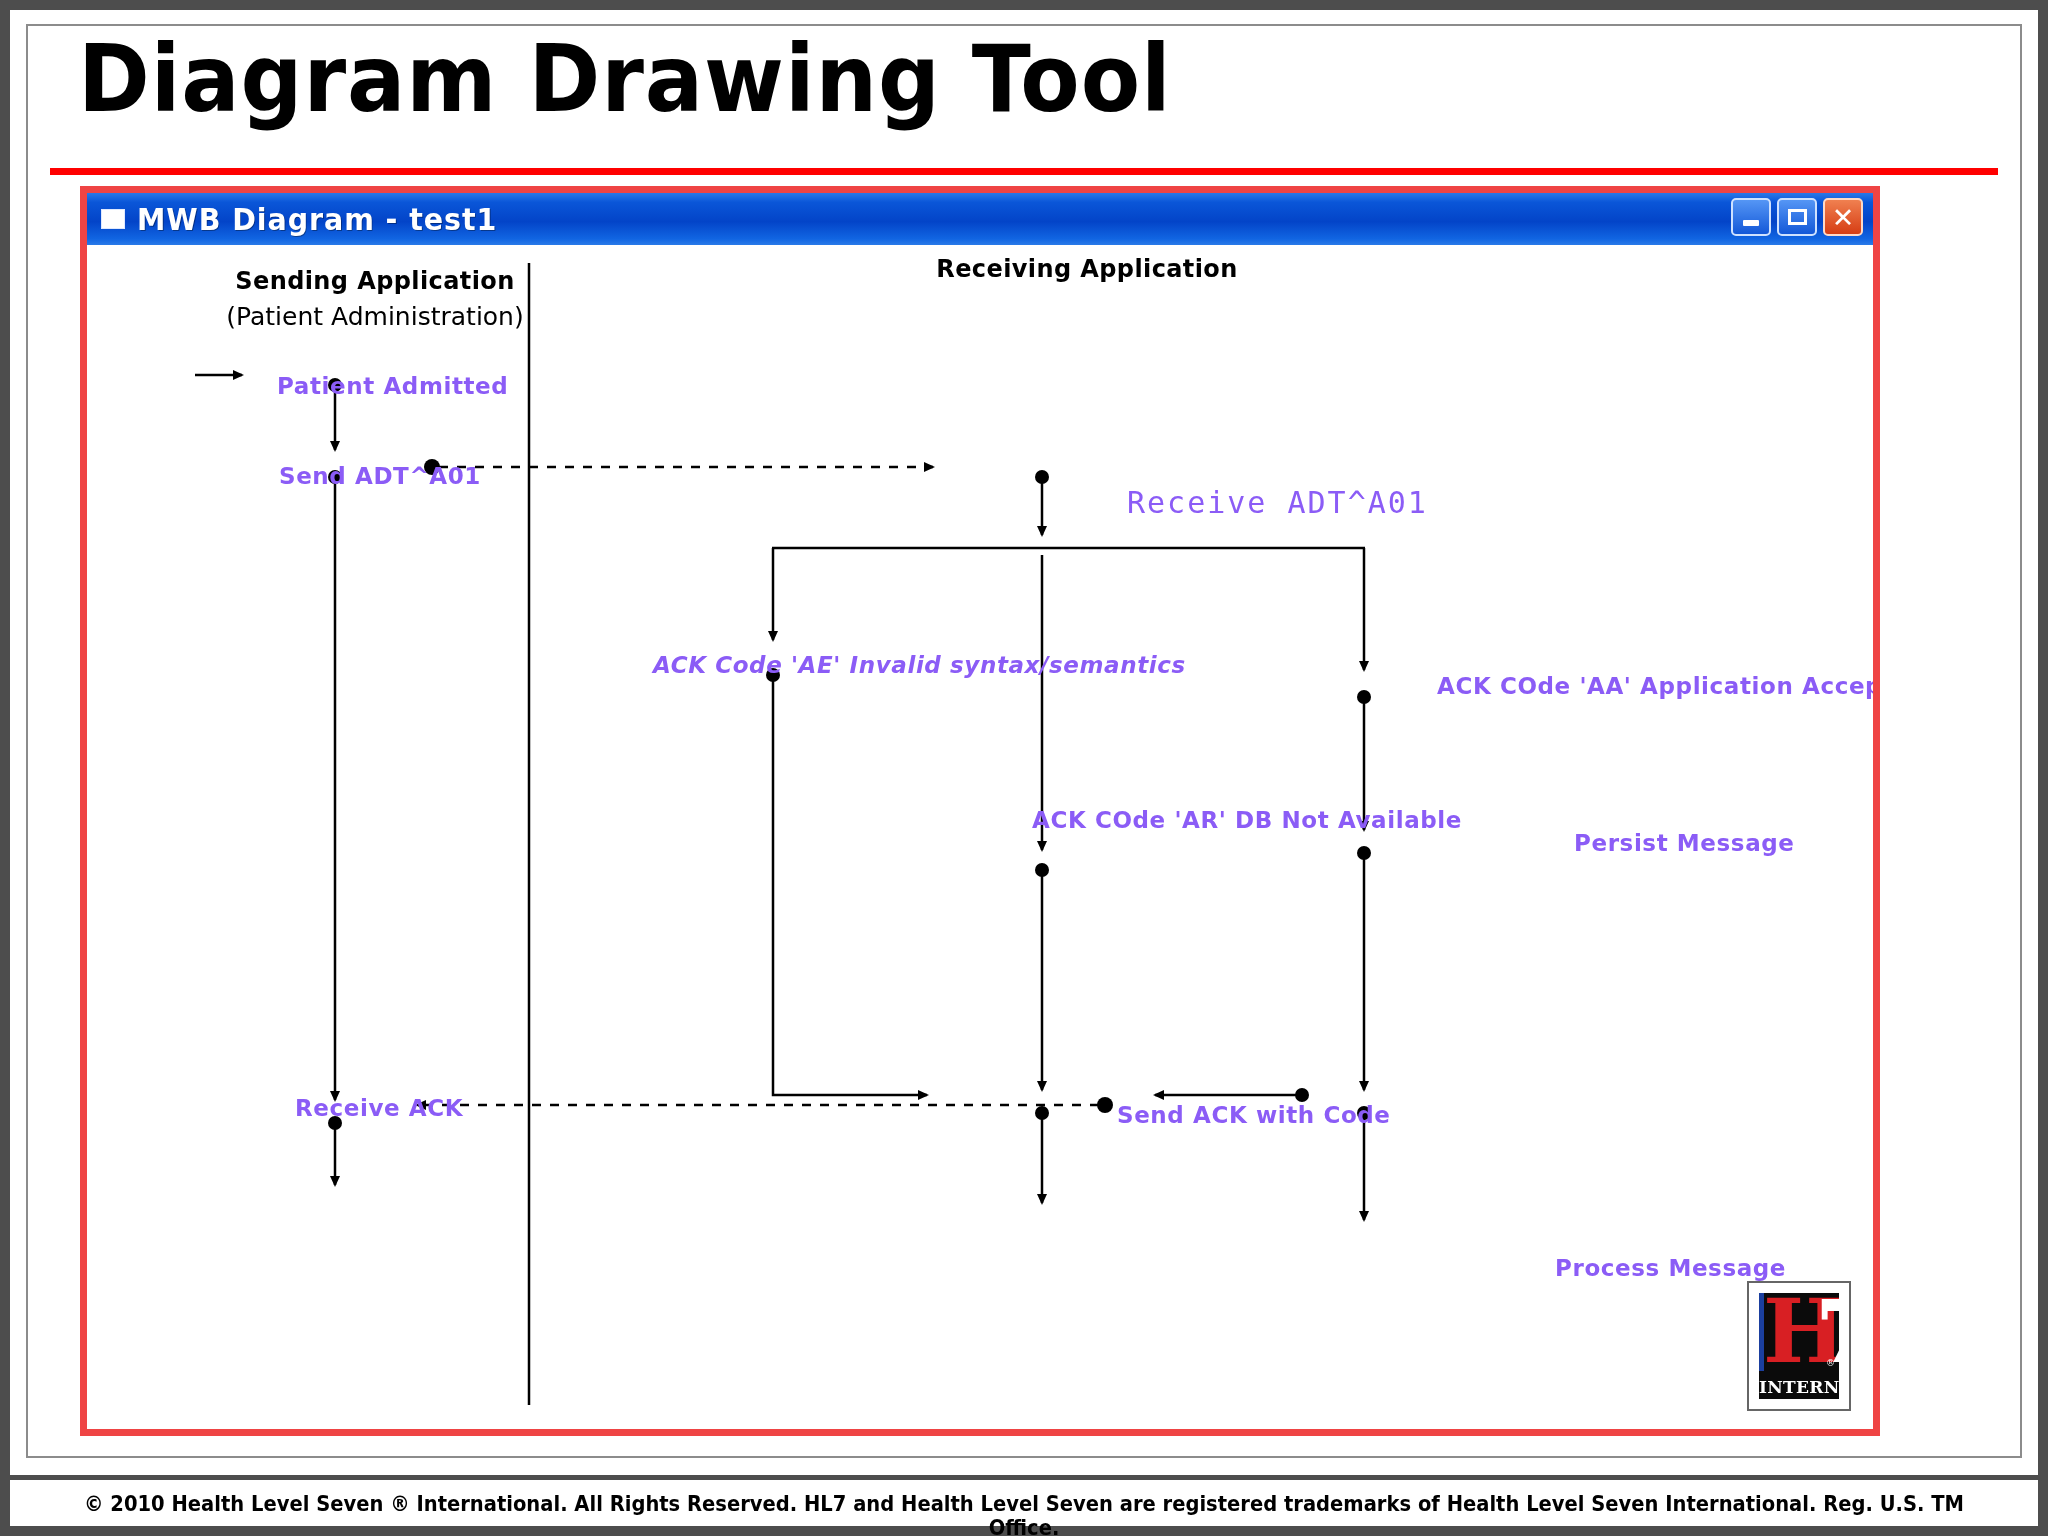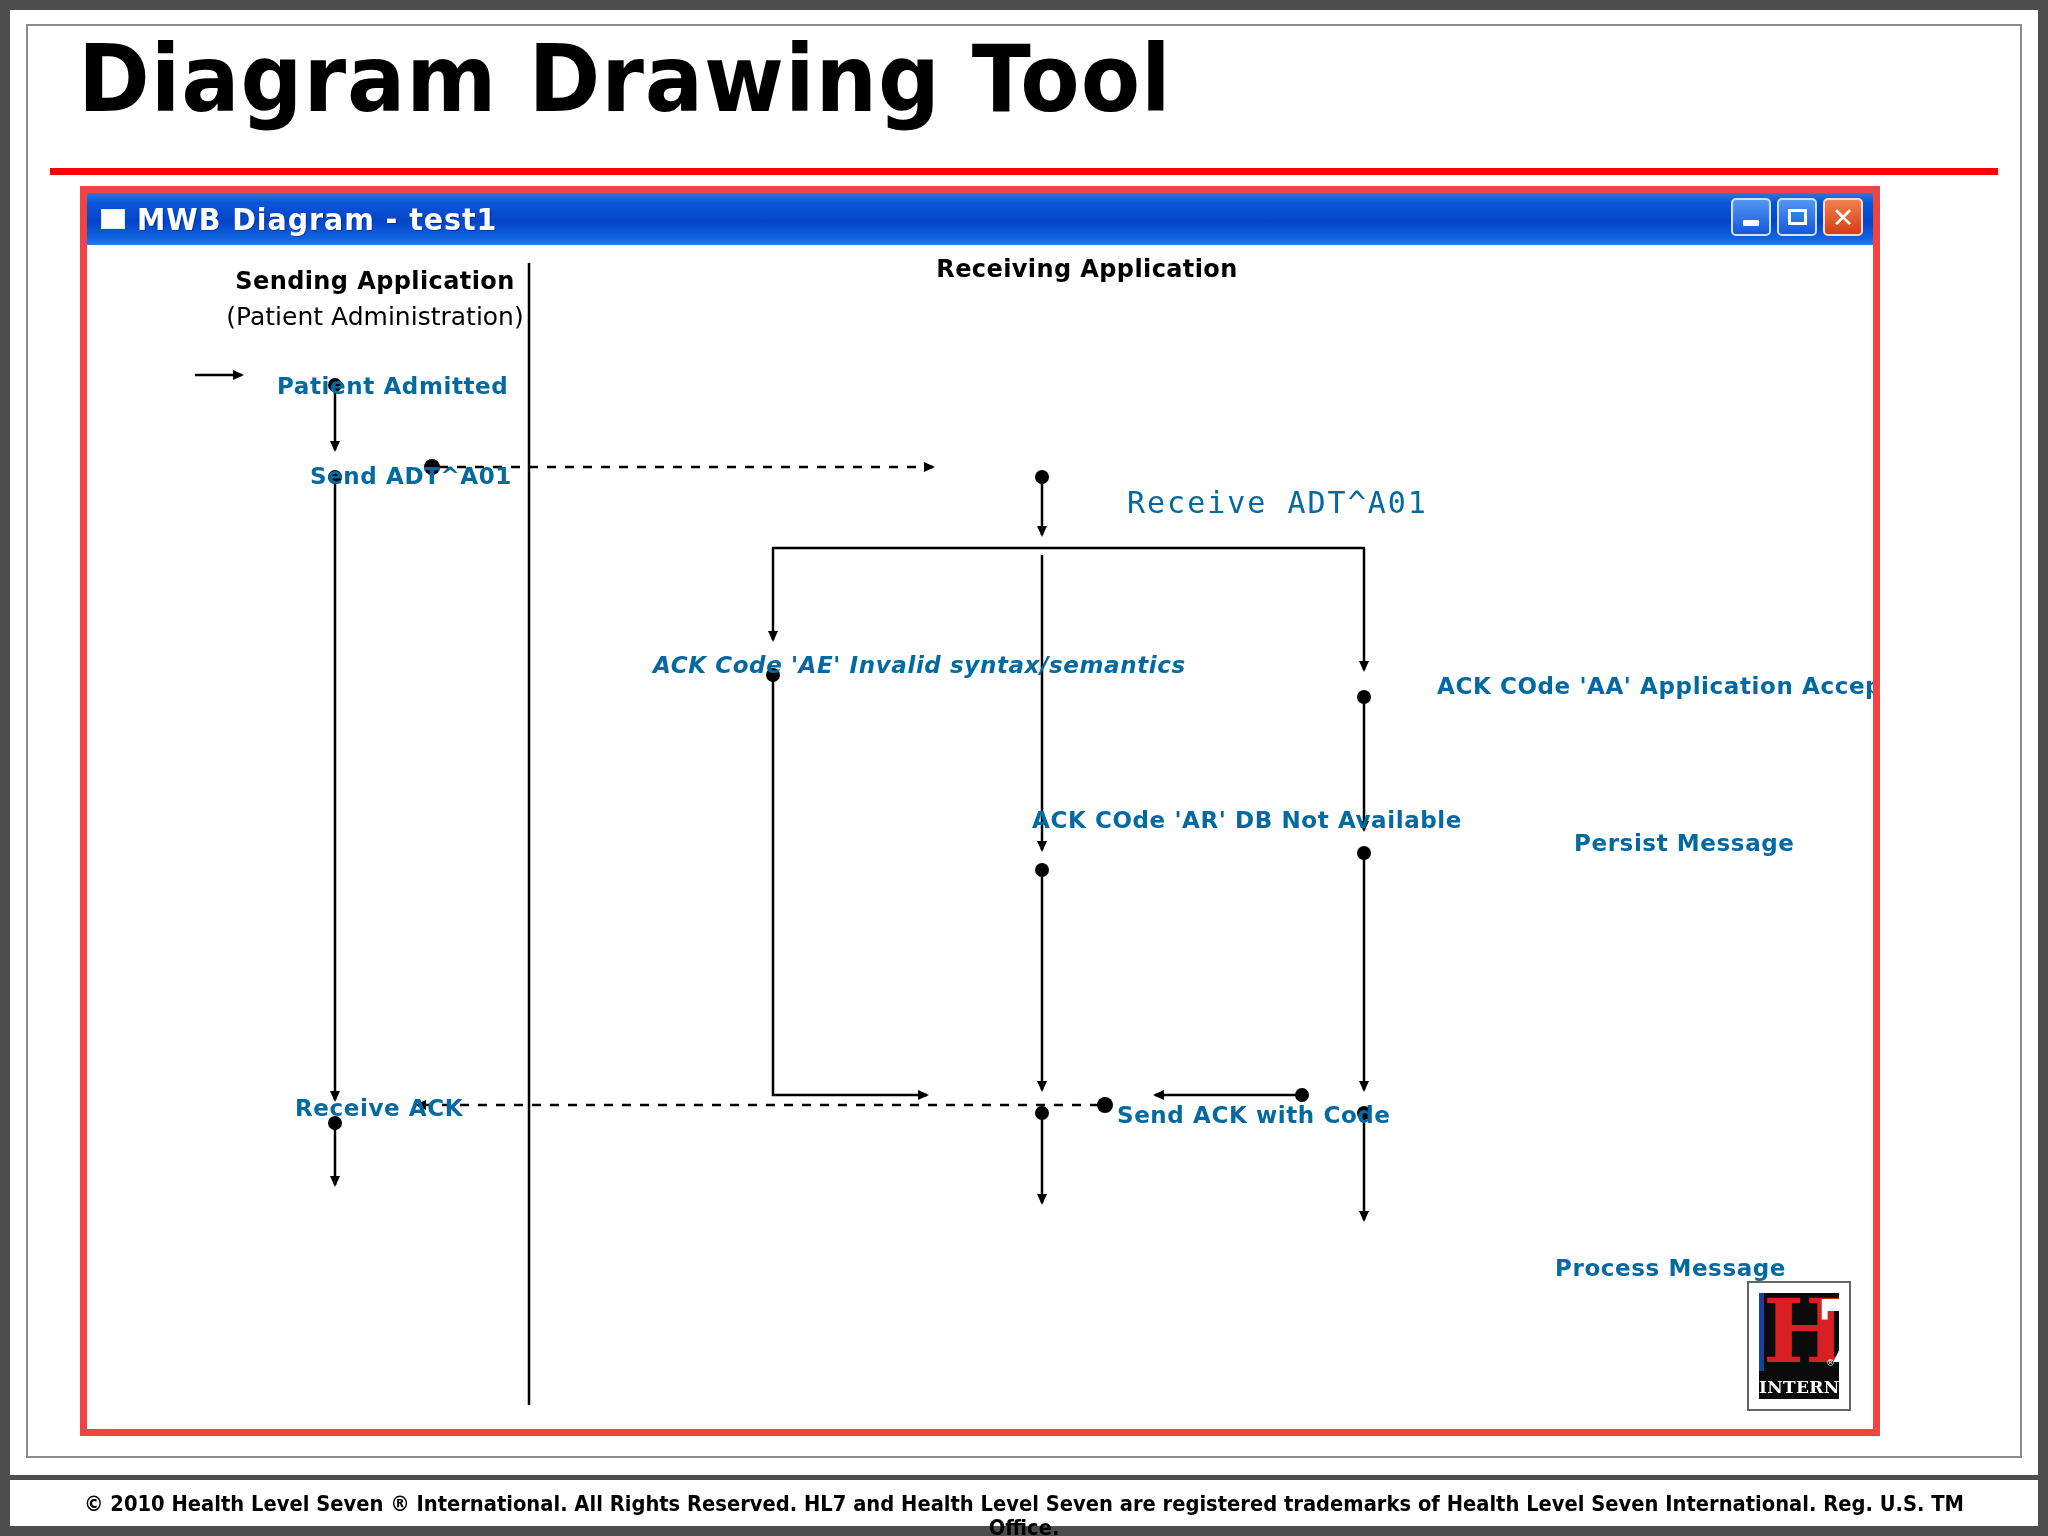--- a/index.html
+++ b/index.html
@@ -95,21 +95,21 @@
   .canvas{
     position:relative;
     width:100%;height:calc(100% - 52px);
     background:#ffffff;
     overflow:hidden;
   }
   .canvas svg{position:absolute;left:0;top:0;}
   
   .lbl{
     position:absolute;
-    color:#0369a1;
+    color:#8b5cf6;
     white-space:nowrap;
     font-family:"DejaVu Sans",sans-serif;
     font-weight:bold;
     font-size:23px;
     letter-spacing:0.6px;
   }
   .lbl.mono{
     font-family:"DejaVu Sans Mono",monospace;
     font-weight:normal;
     font-size:30px;
@@ -280,21 +280,21 @@
 
       <div class="col-head" style="left:88px;top:22px;width:400px;">
         <div class="h1">Sending Application</div>
         <div class="h2">(Patient Administration)</div>
       </div>
       <div class="col-head" style="left:760px;top:10px;width:480px;">
         <div class="h1">Receiving Application</div>
       </div>
 
       <div class="lbl" style="left:190px;top:128px;">Patient Admitted</div>
-      <div class="lbl" style="left:192px;top:218px;margin-left:31px;">Send ADT^A01</div>
+      <div class="lbl" style="left:192px;top:218px;">Send ADT^A01</div>
       <div class="lbl mono" style="left:1040px;top:207px;">Receive ADT^A01</div>
       <div class="lbl" style="left:566px;top:407px;font-style:italic;">ACK Code 'AE' Invalid syntax/semantics</div>
       <div class="lbl" style="left:1350px;top:428px;">ACK COde 'AA' Application Accept</div>
       <div class="lbl" style="left:945px;top:562px;">ACK COde 'AR' DB Not Available</div>
       <div class="lbl" style="left:1487px;top:585px;">Persist Message</div>
       <div class="lbl" style="left:208px;top:850px;">Receive ACK</div>
       <div class="lbl" style="left:1030px;top:857px;">Send ACK with Code</div>
       <div class="lbl" style="left:1468px;top:985px;margin-top:25px;">Process Message</div>
 
       <div class="hl7">

